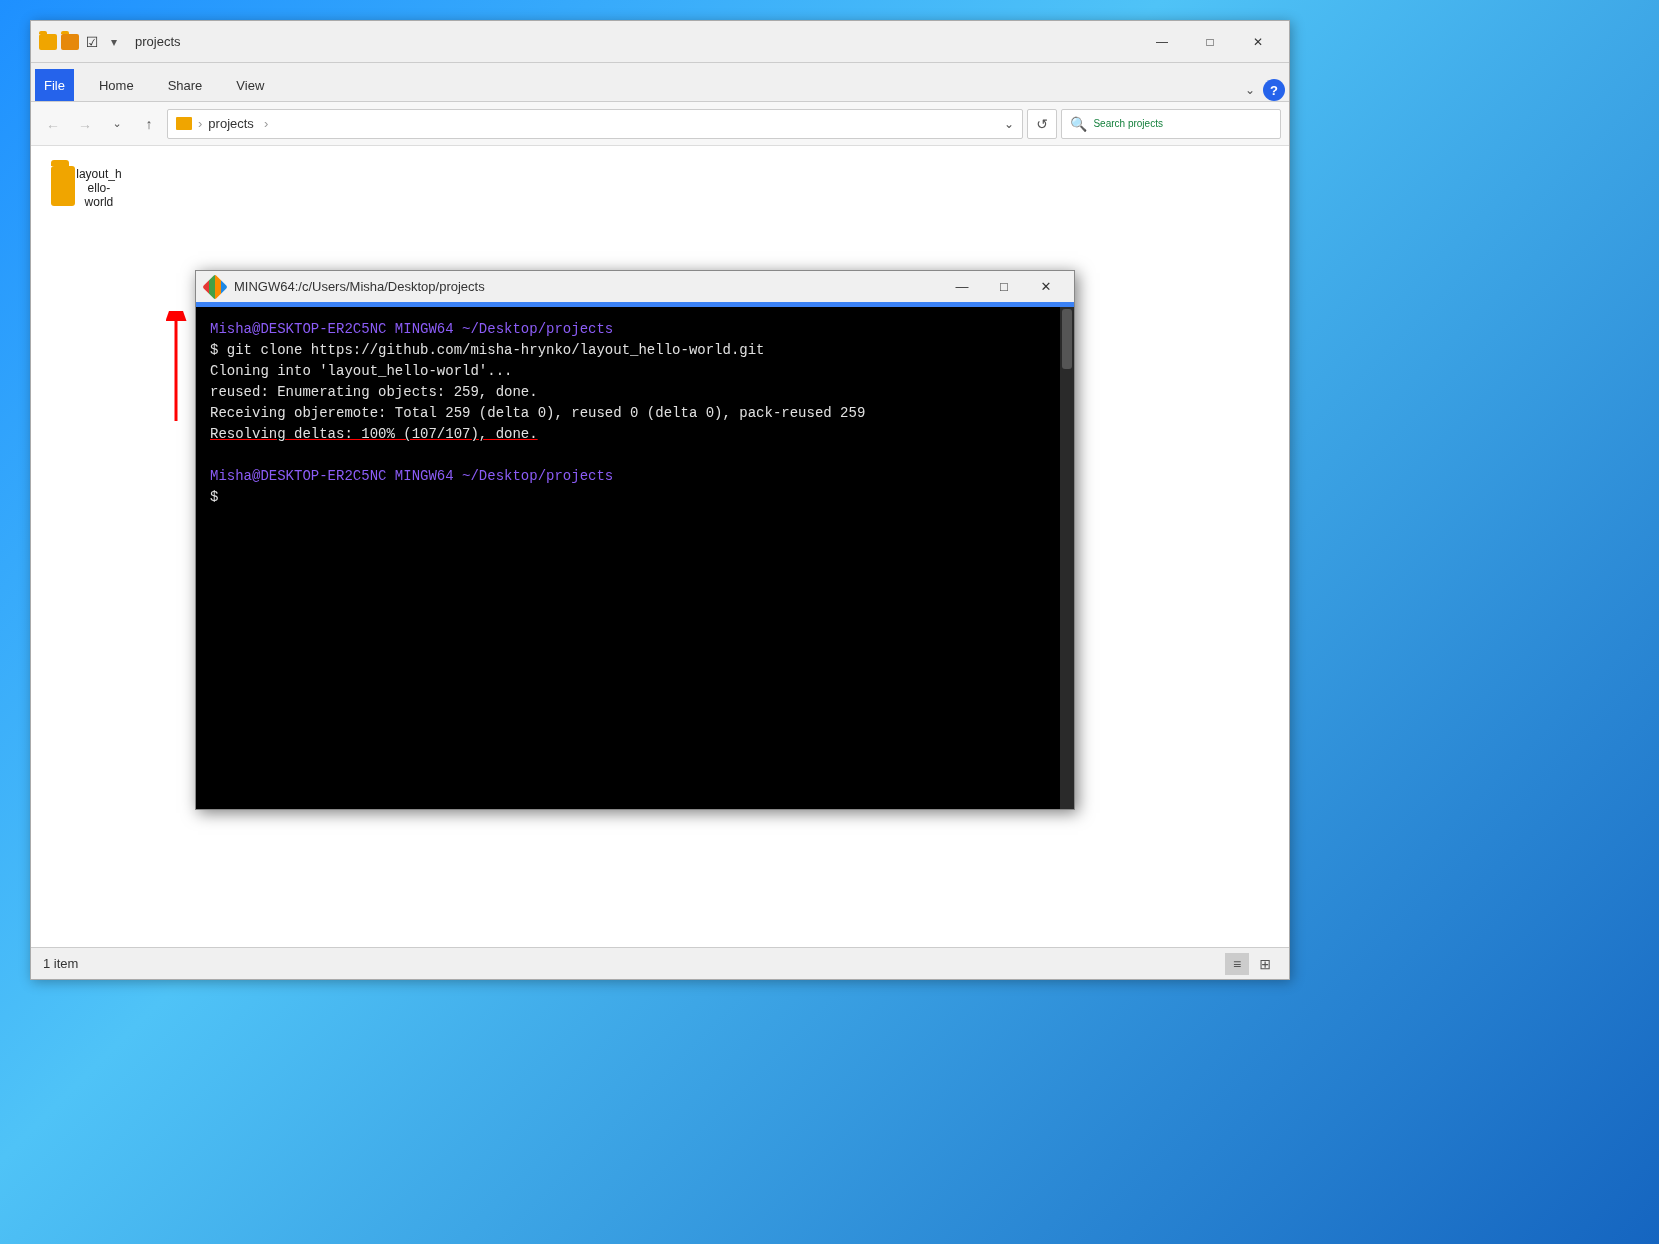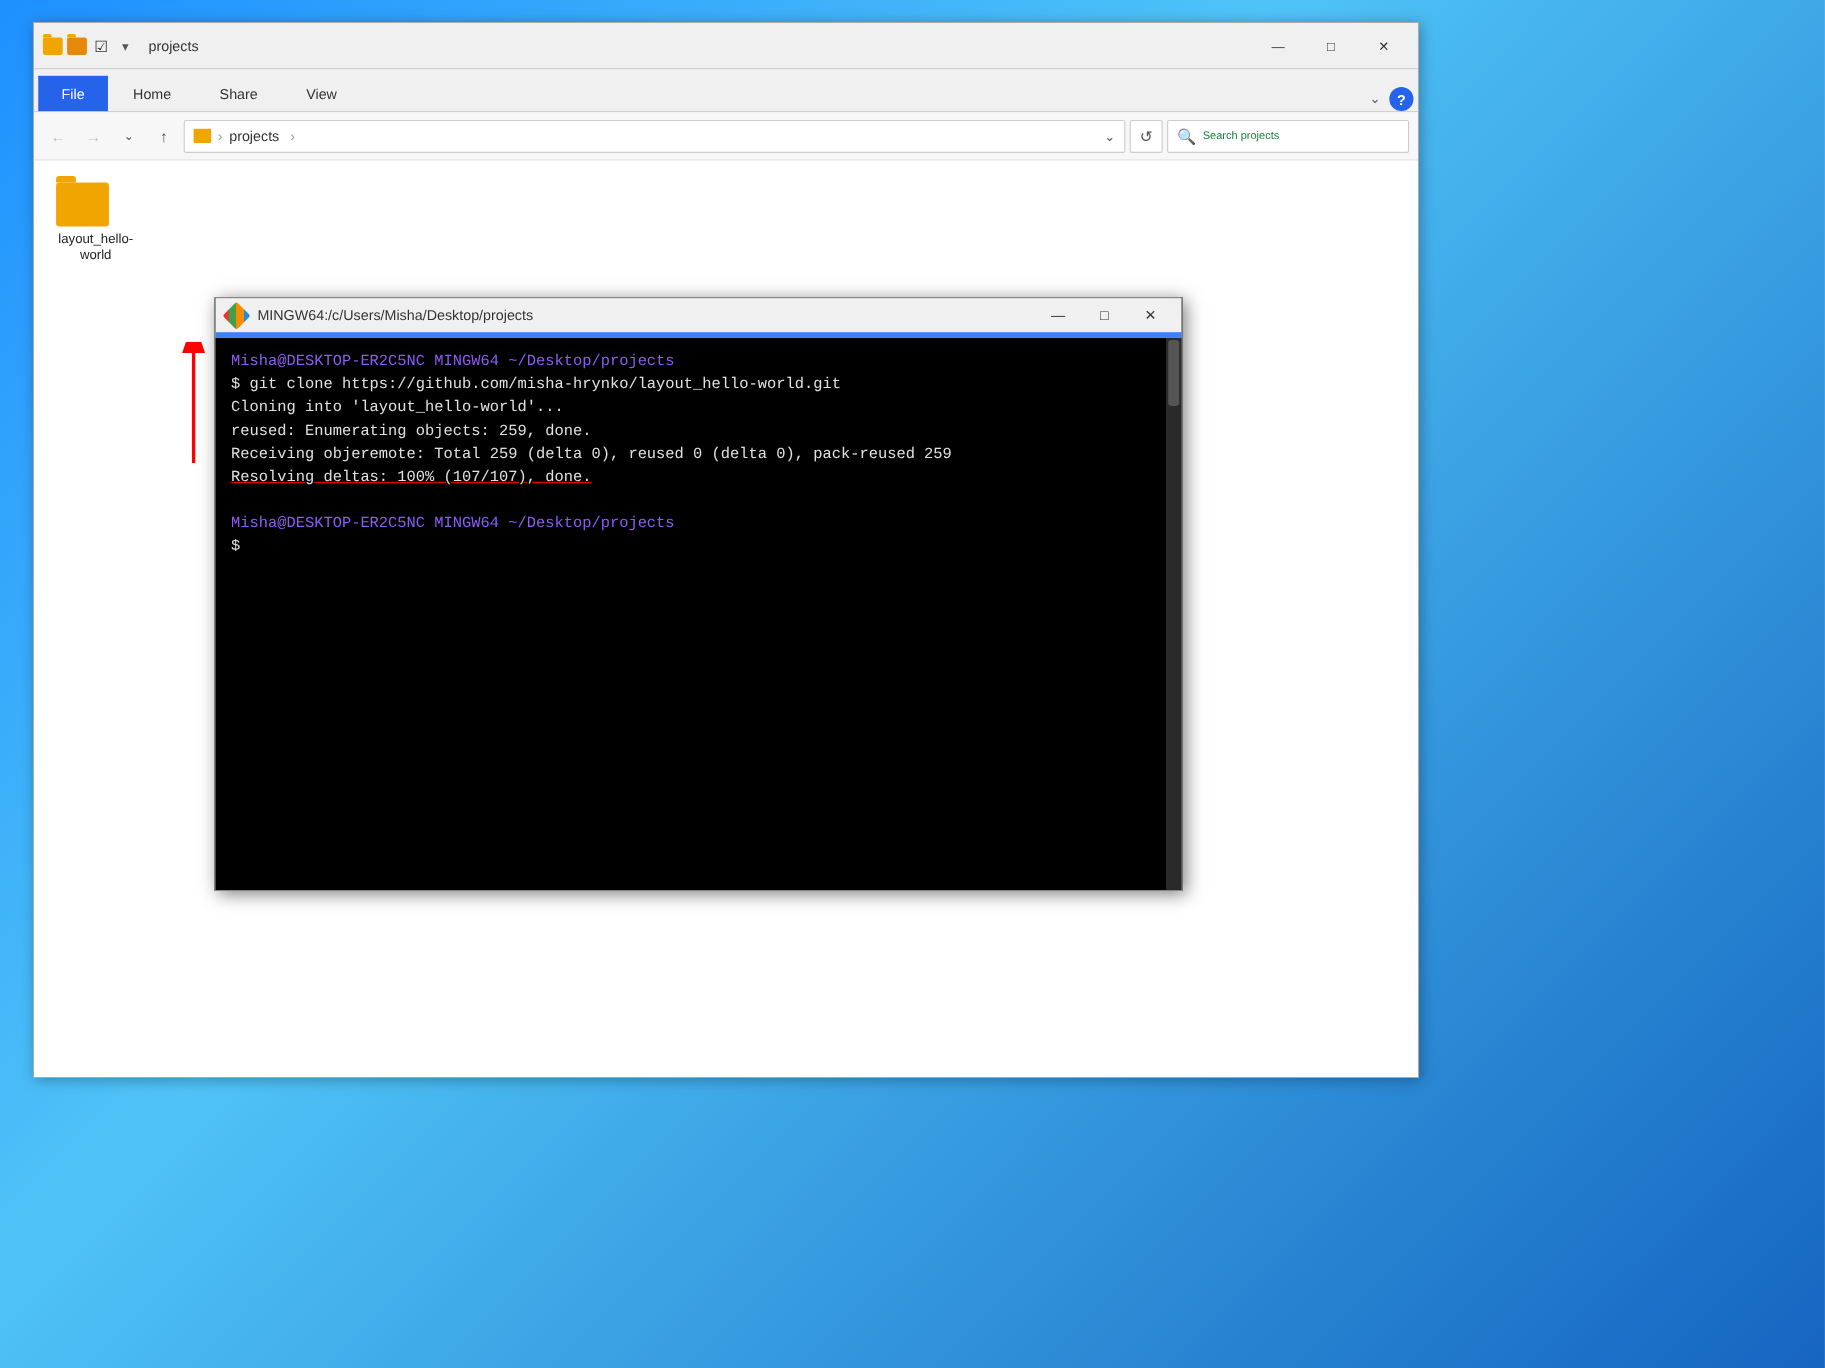--- a/index.html
+++ b/index.html
@@ -97,26 +97,26 @@
       border-bottom: 1px solid #ccc;
       flex-shrink: 0;
     }
     .ribbon-tabs {
       display: flex;
       align-items: flex-end;
       padding: 0 4px;
       height: 38px;
     }
     .ribbon-tab {
-      padding: 6px 20px;
+      padding: 6px 8px;
       font-size: 13px;
       cursor: pointer;
       border: 1px solid transparent;
       border-bottom: none;
-      margin-right: 2px;
+      margin-right: 16px;
       height: 32px;
       display: flex;
       align-items: center;
     }
     .ribbon-tab.active {
       background: #2563eb;
       color: white;
       border-color: #2563eb;
     }
     .ribbon-tab:not(.active) {
@@ -235,22 +235,22 @@
       flex: 1;
       background: white;
       position: relative;
       padding: 16px;
       overflow: hidden;
     }
 
     
     .folder-item {
       display: flex;
-      flex-direction: column;
-      align-items: flex-start;
+      flex-direction: row;
+      align-items: center;
       width: 80px;
       cursor: pointer;
       padding: 4px;
       border-radius: 2px;
     }
     .folder-big-icon {
       width: 48px;
       height: 40px;
       background: #f0a500;
       border-radius: 3px;
@@ -478,20 +478,27 @@
     <svg class="red-arrow" width="60" height="120" viewBox="0 0 60 120">
       <defs>
         <marker id="arrowhead" markerWidth="10" markerHeight="7" refX="0" refY="3.5" orient="auto">
           <polygon points="0 0, 10 3.5, 0 7" fill="red"></polygon>
         </marker>
       </defs>
       <line x1="30" y1="110" x2="30" y2="10" stroke="red" stroke-width="3" marker-end="url(#arrowhead)"></line>
     </svg>
   </div>
 
+  <div class="status-bar">
+    <span>1 item</span>
+    <div class="status-bar-right">
+      <div class="view-icon-btn active">≡</div>
+      <div class="view-icon-btn">⊞</div>
+    </div>
+  </div>
 </div>
 
 <div class="terminal-window">
 
   <div class="terminal-title-bar">
     <div class="mingw-logo">
       <div class="mingw-diamond"></div>
     </div>
     <span class="terminal-title-text">MINGW64:/c/Users/Misha/Desktop/projects</span>
     <div class="terminal-controls">

